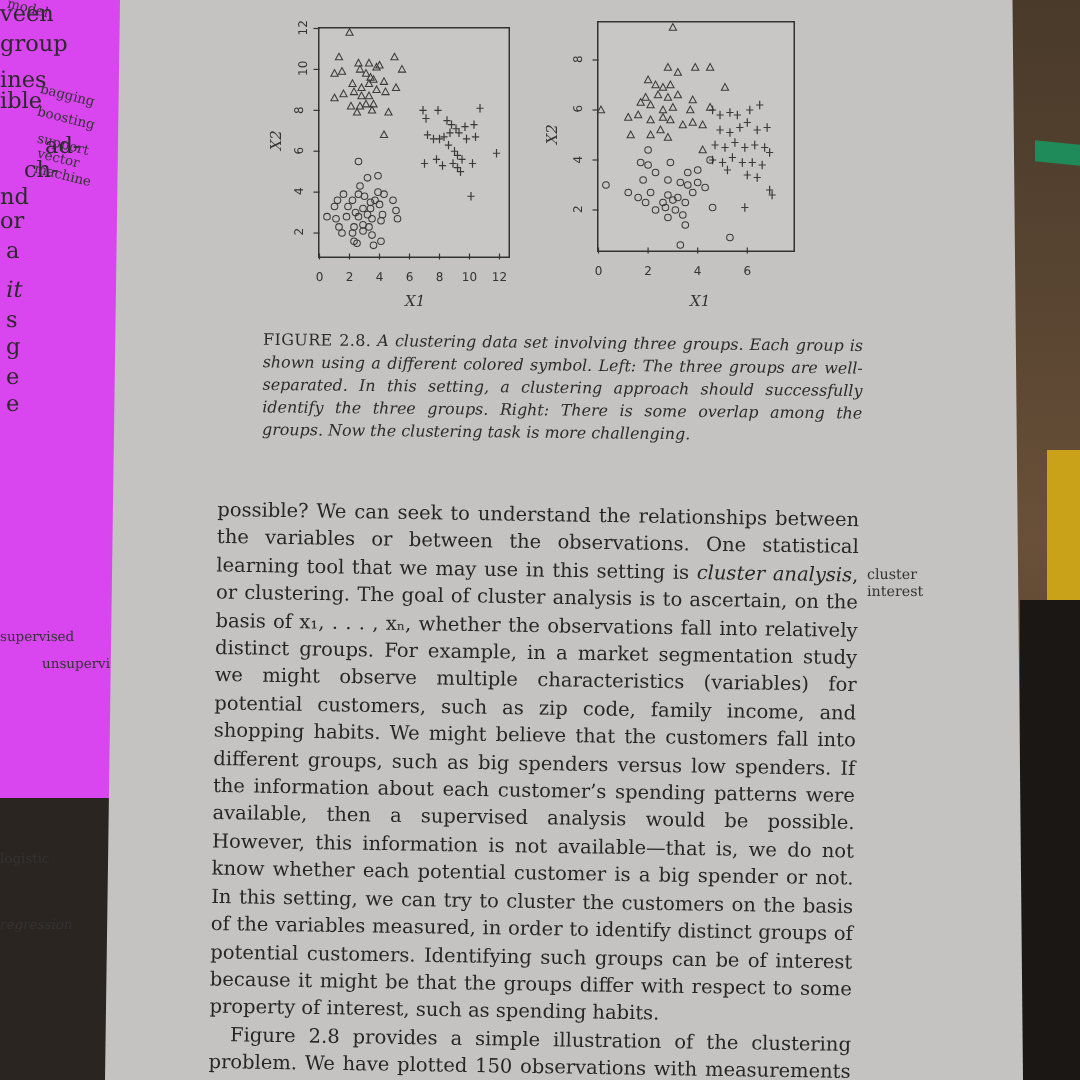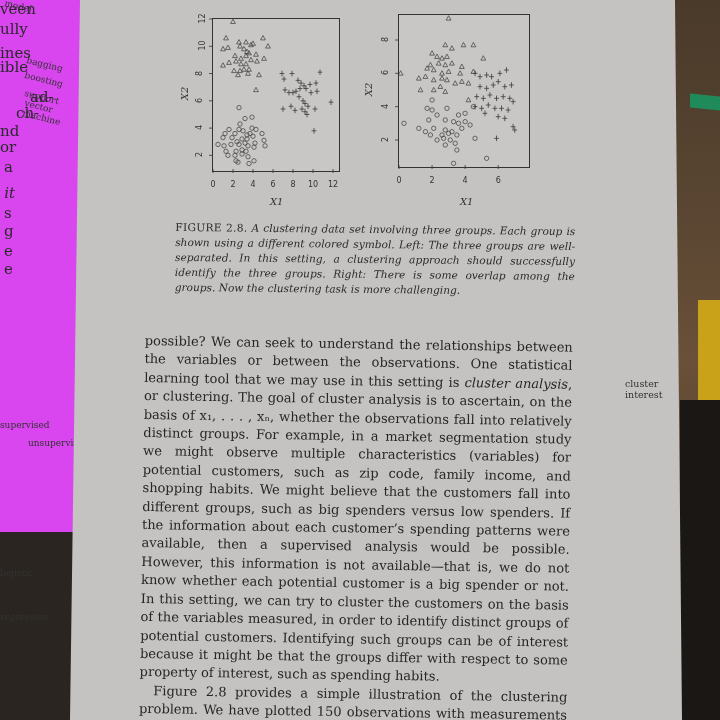--- a/index.html
+++ b/index.html
@@ -18,35 +18,35 @@
   .tick-x { position:absolute; font-size:8px; color:#333; font-family:"DejaVu Sans","Liberation Sans",sans-serif; transform:translateX(-50%); }
   .tick-y { position:absolute; font-size:8px; color:#333; font-family:"DejaVu Sans","Liberation Sans",sans-serif; transform:rotate(-90deg); transform-origin:center; }
   .axlab { position:absolute; font-size:10px; color:#333; font-style:italic; font-family:"DejaVu Serif","Liberation Serif",serif; }
   .axlab-y { position:absolute; font-size:10px; color:#333; font-style:italic; transform:rotate(-90deg); }
   .caption { position:absolute; left:175px; top:222px; width:400px; font-size:10.6px; line-height:15px; color:#2b2b2b; font-style:italic; text-align:justify; transform:rotate(0.6deg); }
   .caption b { font-style:normal; font-weight:normal; letter-spacing:0.3px; }
   .body-text { position:absolute; left:145px; top:332px; width:428px; font-size:13px; line-height:18.4px; color:#262626; text-align:justify; transform:rotate(0.9deg); transform-origin:left top; }
   .body-text p { margin:0; }
   .body-text p.indent { text-indent:14px; }
   .body-text em { font-style:italic; }
-  .margin-note { position:absolute; left:578px; top:378px; font-size:9.5px; line-height:11px; color:#333;margin-left:47px; }
+  .margin-note { position:absolute; left:578px; top:378px; font-size:9.5px; line-height:11px; color:#333; }
   svg.pts { position:absolute; left:0; top:0; overflow:visible; }
 </style>
 </head>
 <body>
 
 <div class="bg-right"></div>
 <div class="bg-green"></div>
 <div class="bg-yellow"></div>
 <div class="bg-dark"></div>
 
 <div class="left-page">
   <div id="lp-lines">
       <div class="lp-text" style="top: 2px; right: auto; left: 0px; position: absolute;">veen</div>
-      <div class="lp-text" style="top: 22px; right: auto; left: 0px; position: absolute;">ully</div>
+      <div class="lp-text" style="top: 22px; right: auto; left: 0px; position: absolute;">group</div>
       <div class="lp-text" style="top: 46px; right: auto; left: 0px; position: absolute;">ines</div>
       <div class="lp-text" style="top: 60px; right: auto; left: 0px; position: absolute;">ible</div>
       <div class="lp-text" style="top: 90px; right: auto; left: 0px; position: absolute; padding-left: 30px;">ad-</div>
       <div class="lp-text" style="top: 106px; right: auto; left: 16px; position: absolute; text-align: center;">ch-</div>
       <div class="lp-text" style="top: 124px; right: auto; left: 0px; position: absolute;">nd</div>
       <div class="lp-text" style="top: 140px; right: auto; left: 0px; position: absolute;">or</div>
       <div class="lp-text" style="top: 160px; right: auto; left: 4px; position: absolute;">a</div>
       <div class="lp-text" style="top: 186px; right: auto; left: 4.2px; position: absolute; font-style: italic;">it</div>
       <div class="lp-text" style="top: 206px; right: auto; left: 4px; position: absolute;">s</div>
       <div class="lp-text" style="top: 224px; right: auto; left: 4px; position: absolute;">g</div>

